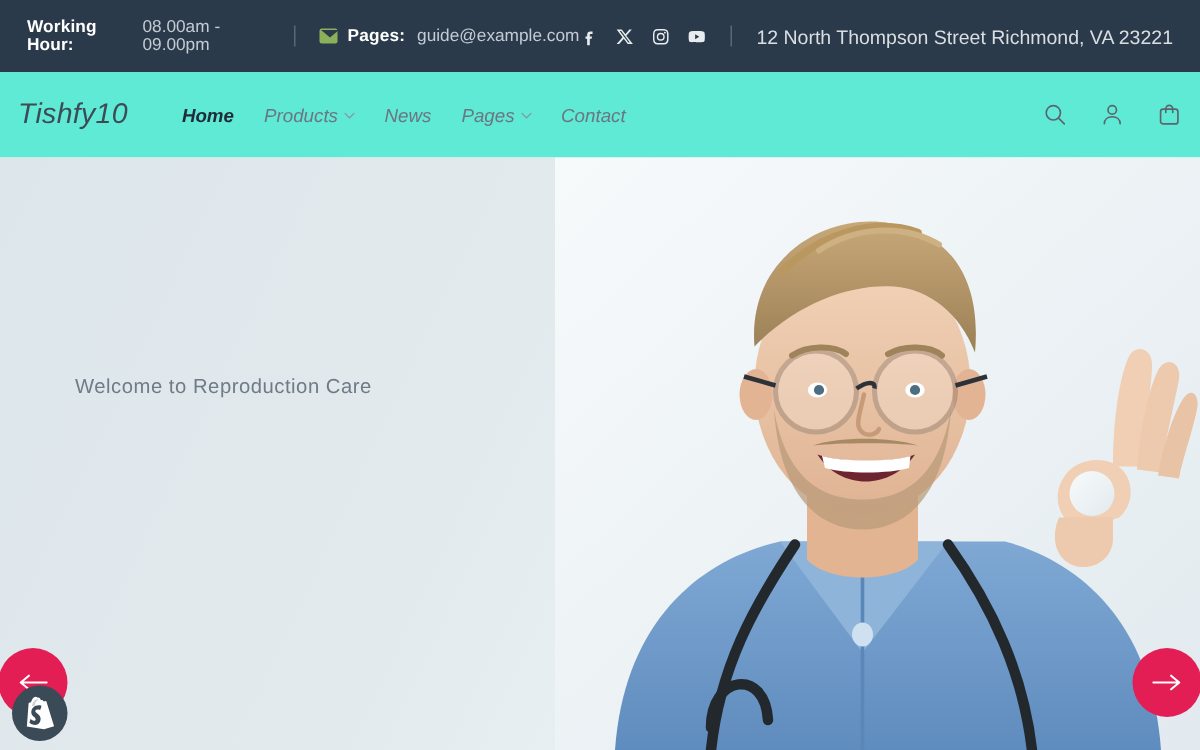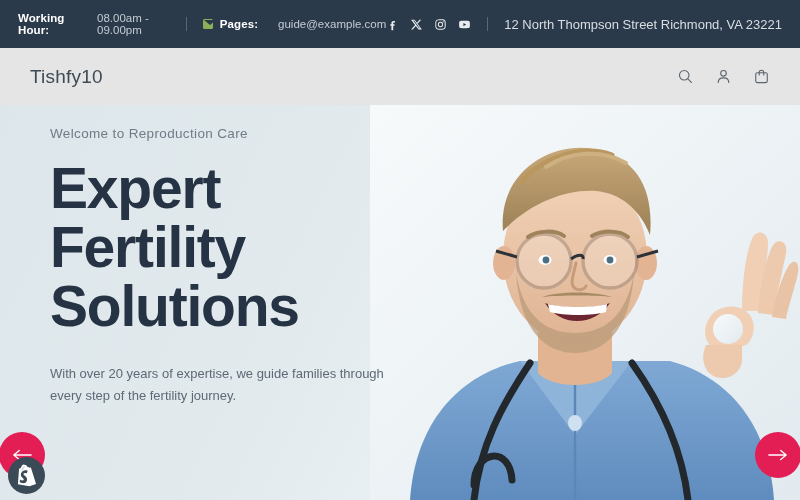--- a/index.html
+++ b/index.html
@@ -13,21 +13,21 @@
   .topbar{
     height:48px; width:800px;
     background:#2b3a4a;
     display:flex; align-items:center;
     padding:16px 18px;
     color:#d9dee3;
     font-size:11.5px;
   }
   .tb-left{ display:flex; align-items:center; gap:0; }
   .tb-label{ font-weight:bold; color:#ffffff; letter-spacing:.1px; }
-  .tb-val{ color:#c3cbd3; margin-left:20px; }
+  .tb-val{ color:#c3cbd3; margin-left:8px; }
   .tb-sep{
     display:inline-block; width:1px; height:14px;
     background:#5a6876; margin:0 16px;
   }
   .mail-ico{
     width:14px; height:10px; background:#8cb05a;
     border-radius:1.5px; position:relative; margin-right:7px;
     display:inline-block; vertical-align:middle;
   }
   .mail-ico:before{
@@ -37,22 +37,22 @@
     border-right:6px solid transparent;
     border-top:5px solid #2b3a4a;
   }
   .tb-right{ margin-left:auto; display:flex; align-items:center; }
   .socials{ display:flex; align-items:center; gap:11px; }
   .soc{ width:13px; height:13px; fill:#e8ecef; display:block; cursor:pointer; }
   .tb-addr{ color:#d9dee3; font-size:13px; white-space:nowrap; }
 
   
   .header{
-    height:57px; width:800px; background:#e5e5e5;
-    display:flex; align-items:center; padding:0 30px;
+    height:57px; width:800px; background:#5eead4;
+    display:flex; align-items:center; padding:0 12px;font-style:italic;
   }
   .logo{
     font-size:19px; color:#3d4b57; letter-spacing:.2px;
     font-family:"Liberation Sans", sans-serif; font-weight:400;
   }
   .nav{ display:flex; align-items:center; gap:20px; margin-left:36px; }
   .nav-item{
     font-size:12.5px; color:#6b7683; display:flex; align-items:center; gap:4px;
     cursor:pointer; white-space:nowrap;
   }
@@ -141,20 +141,47 @@
         </svg>
     </div>
     <span class="tb-sep"></span>
     <span class="tb-addr">12 North Thompson Street Richmond, VA 23221</span>
   </div>
 </div>
 
 <div class="header">
   <div class="logo">Tishfy10</div>
 
+  <div class="nav">
+    <div class="nav-item active">
+      <span>Home</span>
+    </div>
+    <div class="nav-item">
+      <span>Products</span>
+      <span class="chev">
+        <svg width="8" height="8" viewBox="0 0 10 10">
+            <path d="M1 3l4 4 4-4" fill="none" stroke="#8a949f" stroke-width="1.1"></path>
+          </svg>
+      </span>
+    </div>
+    <div class="nav-item">
+      <span>News</span>
+    </div>
+    <div class="nav-item">
+      <span>Pages</span>
+      <span class="chev">
+        <svg width="8" height="8" viewBox="0 0 10 10">
+            <path d="M1 3l4 4 4-4" fill="none" stroke="#8a949f" stroke-width="1.1"></path>
+          </svg>
+      </span>
+    </div>
+    <div class="nav-item">
+      <span>Contact</span>
+    </div>
+  </div>
 
   <div class="hdr-right">
     <span class="hdr-ico">
       <svg width="17" height="17" viewBox="0 0 20 20">
           <circle cx="8.5" cy="8.5" r="5.6" fill="none" stroke="#5b6570" stroke-width="1.3"></circle>
           <path d="M12.8 12.8l4.3 4.3" stroke="#5b6570" stroke-width="1.3" fill="none" stroke-linecap="round"></path>
         </svg>
     </span>
     <span class="hdr-ico">
       <svg width="17" height="17" viewBox="0 0 20 20">
@@ -245,26 +272,20 @@
         <path d="M372 206 C372 176 376 148 382 134 C386 124 398 126 398 138 C398 154 392 186 390 206 Z" fill="#f0cfb4"></path>
         <path d="M388 208 C390 180 396 154 402 142 C407 132 418 136 416 148 C412 168 406 192 404 210 Z" fill="#edc9ad"></path>
         <path d="M402 212 C406 190 412 172 418 162 C424 152 430 158 428 168 C424 186 418 202 416 214 Z" fill="#e9c3a6"></path>
         <path d="M336 240 C330 254 334 268 346 272 C358 276 372 268 372 254 L372 240 Z" fill="#edc9ad"></path>
       </g>
     </svg>
   </div>
 
   <div class="hero-copy">
     <div class="eyebrow">Welcome to Reproduction Care</div>
-    <div class="headline">
-      <div>Expert</div>
-      <div>Fertility</div>
-      <div>Solutions</div>
-    </div>
-    <div class="subcopy">With over 20 years of expertise, we guide families through every step of the fertility journey.</div>
   </div>
 
   <div class="arrow prev">
     <svg width="20" height="12" viewBox="0 0 22 12">
       <path d="M21 6H2M8 1L2 6l6 5" fill="none" stroke="#ffffff" stroke-width="1.5" stroke-linecap="round" stroke-linejoin="round"></path>
     </svg>
   </div>
   <div class="arrow next">
     <svg width="20" height="12" viewBox="0 0 22 12">
       <path d="M1 6h19M14 1l6 5-6 5" fill="none" stroke="#ffffff" stroke-width="1.5" stroke-linecap="round" stroke-linejoin="round"></path>

